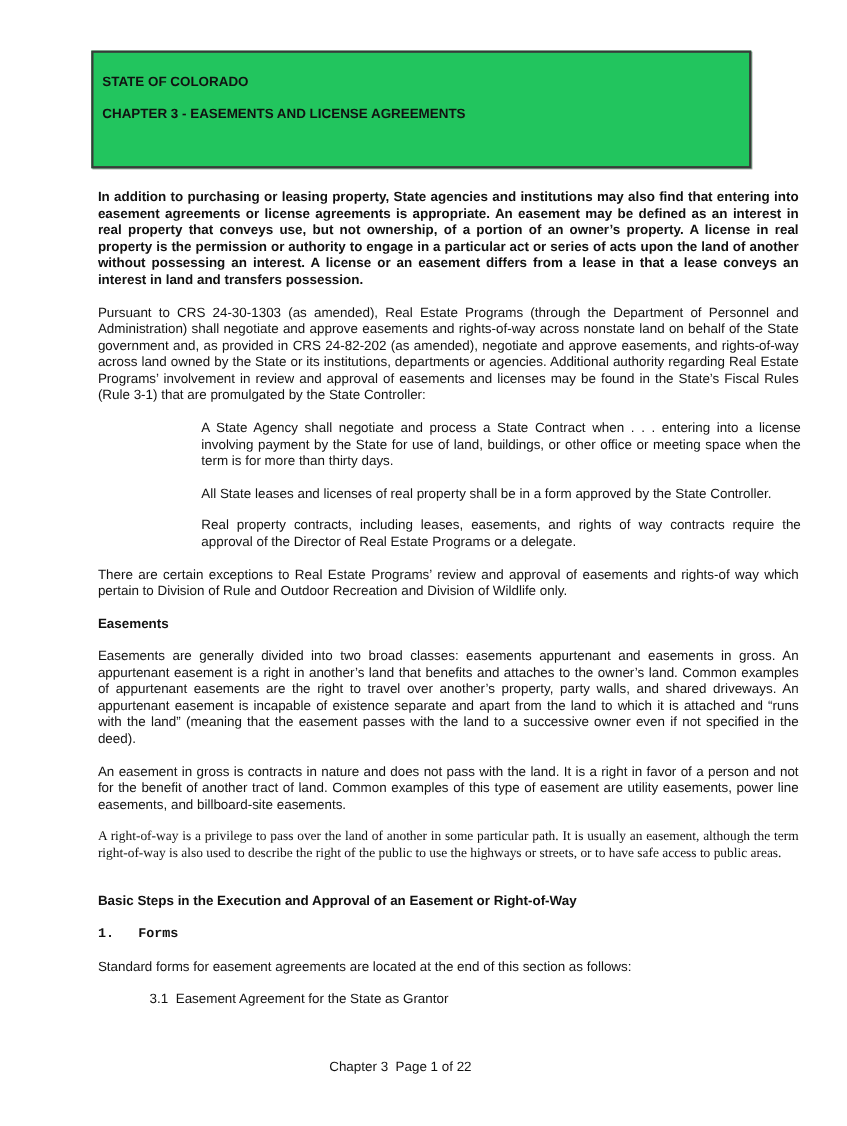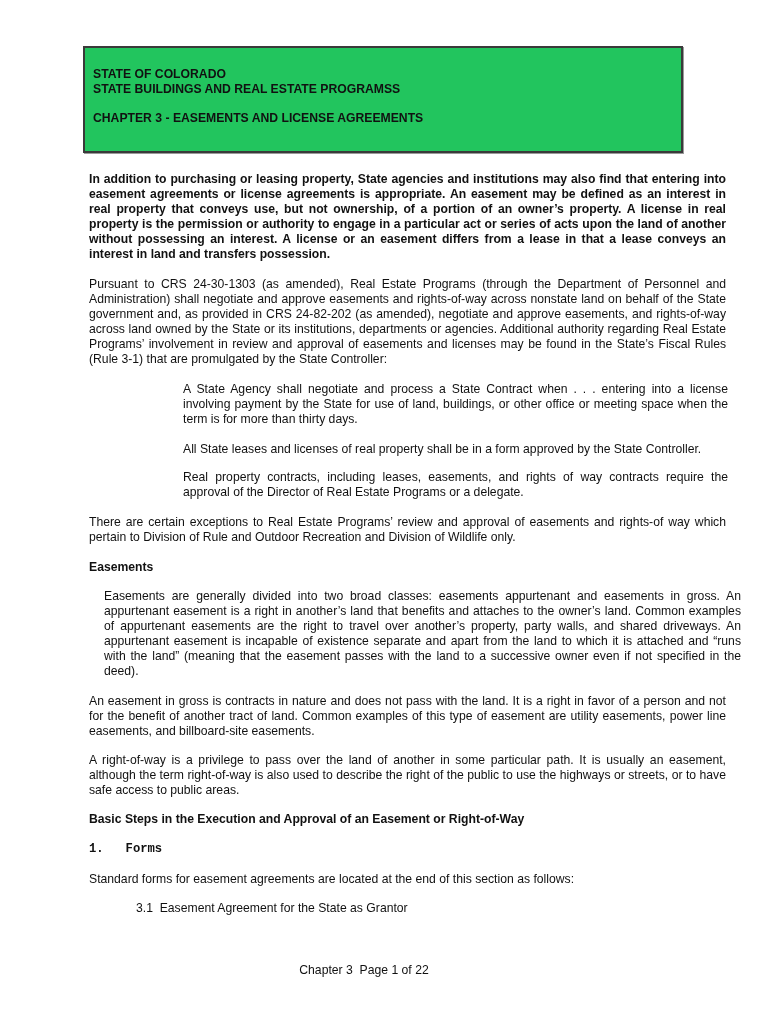--- a/index.html
+++ b/index.html
@@ -27,21 +27,20 @@
   .footer {
     position: absolute; top: 963px; left: 0; width: 728px; text-align: center;
     font-size: 12.2px;
   }
 </style>
 </head>
 <body>
 
 <div class="header-box">
   <div class="header-line">STATE OF COLORADO</div>
-  <div class="header-line">STATE BUILDINGS AND REAL ESTATE PROGRAMSS</div>
   <div class="header-gap"></div>
   <div class="header-line">CHAPTER 3 - EASEMENTS AND LICENSE AGREEMENTS</div>
 </div>
 
 <div class="body-text" style="top:172px;font-weight:bold;">
   <p class="p">In addition to purchasing or leasing property, State agencies and institutions may also find that entering into easement agreements or license agreements is appropriate.  An easement may be defined as an interest in real property that conveys use, but not ownership, of a portion of an owner’s property. A license in real property is the permission or authority to engage in a particular act or series of acts upon the land of another without possessing an interest.  A license or an easement differs from a lease in that a lease conveys an interest in land and transfers possession.</p>
 </div>
 
 <div class="body-text" style="top:277px;">
   <p class="p">Pursuant to CRS 24-30-1303 (as amended), Real Estate Programs (through the Department of Personnel and Administration) shall negotiate and approve easements and rights-of-way across nonstate land on behalf of the State government and, as provided in CRS 24-82-202 (as amended), negotiate and approve easements, and rights-of-way across land owned by the State or its institutions, departments or agencies.  Additional authority regarding Real Estate Programs’ involvement in review and approval of easements and licenses may be found in the State’s Fiscal Rules (Rule 3-1) that are promulgated by the State Controller:</p>
@@ -58,29 +57,29 @@
 <div class="body-text quote" style="top:470px; left:136px;">
   <p class="p">Real property contracts, including leases, easements, and rights of way contracts require the approval of the Director of Real Estate Programs or a delegate.</p>
 </div>
 
 <div class="body-text" style="top:515px;">
   <p class="p">There are certain exceptions to Real Estate Programs’ review and approval of easements and rights-of way which pertain to Division of Rule and Outdoor Recreation and Division of Wildlife only.</p>
 </div>
 
 <div class="body-text bold" style="top:560px;">Easements</div>
 
-<div class="body-text" style="top:589px;margin-left:15px;">
+<div class="body-text" style="top:589px;">
   <p class="p">Easements are generally divided into two broad classes:  easements appurtenant and easements in gross.  An appurtenant easement is a right in another’s land that benefits and attaches to the owner’s land.  Common examples of appurtenant easements are the right to travel over another’s property, party walls, and shared driveways.  An appurtenant easement is incapable of existence separate and apart from the land to which it is attached and “runs with the land” (meaning that the easement passes with the land to a successive owner even if not specified in the deed).</p>
 </div>
 
 <div class="body-text" style="top:694px;">
   <p class="p">An easement in gross is contracts in nature and does not pass with the land.  It is a right in favor of a person and not for the benefit of another tract of land.  Common examples of this type of easement are utility easements, power line easements, and billboard-site easements.</p>
 </div>
 
-<div class="body-text" style="top:753px;">
+<div class="body-text" style="top:753px;font-family:Liberation Serif, serif;">
   <p class="p">A right-of-way is a privilege to pass over the land of another in some particular path.  It is usually an easement, although the term right-of-way is also used to describe the right of the public to use the highways or streets, or to have safe access to public areas.</p>
 </div>
 
 <div class="body-text bold" style="top:812px;">Basic Steps in the Execution and Approval of an Easement or Right-of-Way</div>
 
 <div class="body-text bold" style="top:842px; white-space:pre;font-family:Liberation Mono, monospace;">1.   Forms</div>
 
 <div class="body-text" style="top:872px;">Standard forms for easement agreements are located at the end of this section as follows:</div>
 
 <div class="body-text" style="top:901px; left:136px; width:560px;">

